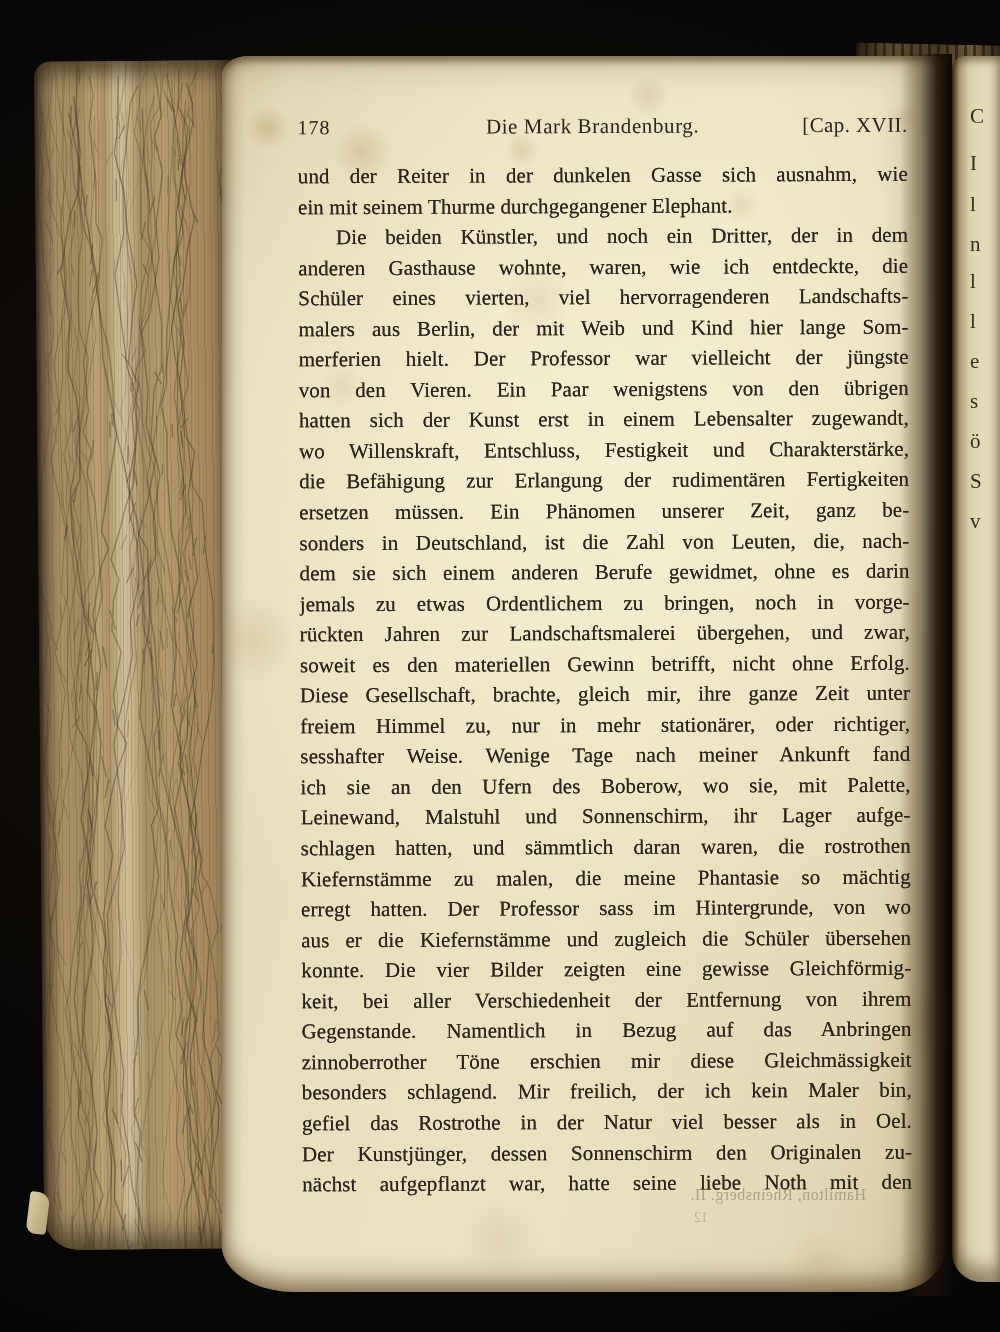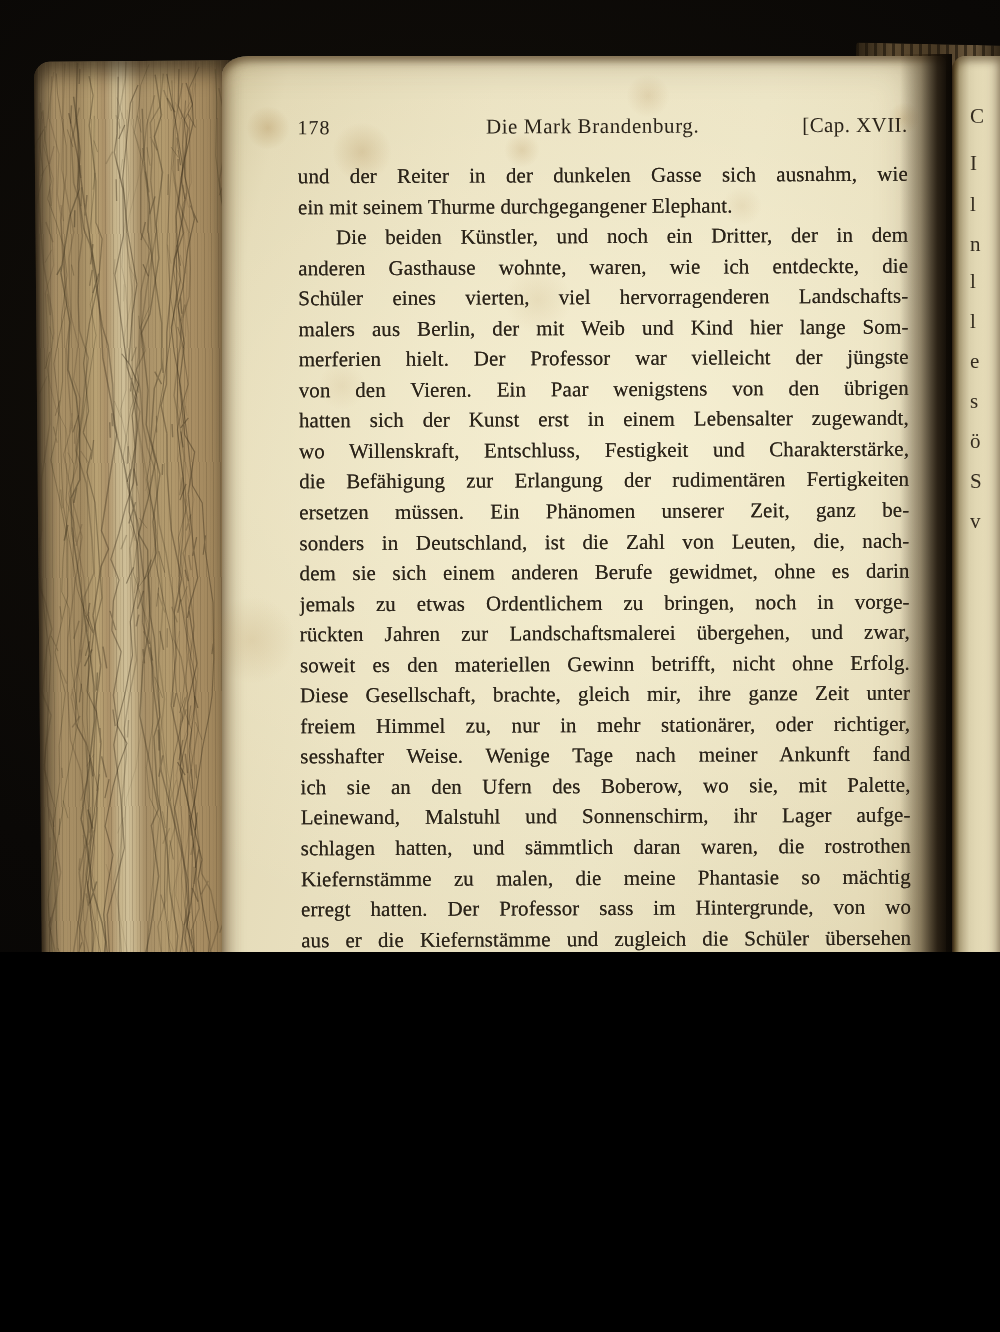--- a/index.html
+++ b/index.html
@@ -1,17 +1,17 @@
 <!DOCTYPE html>
 <html><head>
 <meta charset="utf-8">
 <style>
   html,body{margin:0;padding:0;background:#000;}
   .stage{
-    position:relative;width:1000px;height:952px;overflow:hidden;
+    position:relative;width:1000px;height:1332px;overflow:hidden;
     background:
       radial-gradient(1300px 1000px at 46% 42%, #14100a 0%, #0a0806 55%, #050403 100%);
     font-family:"Liberation Serif", serif;
   }
   
   .top-edge{
     position:absolute;left:856px;top:44px;width:146px;height:26px;
     transform:rotate(1.2deg);border-radius:3px;
     background:
       repeating-linear-gradient(90deg, rgba(20,14,6,.55) 0 3px, rgba(0,0,0,0) 3px 9px),

